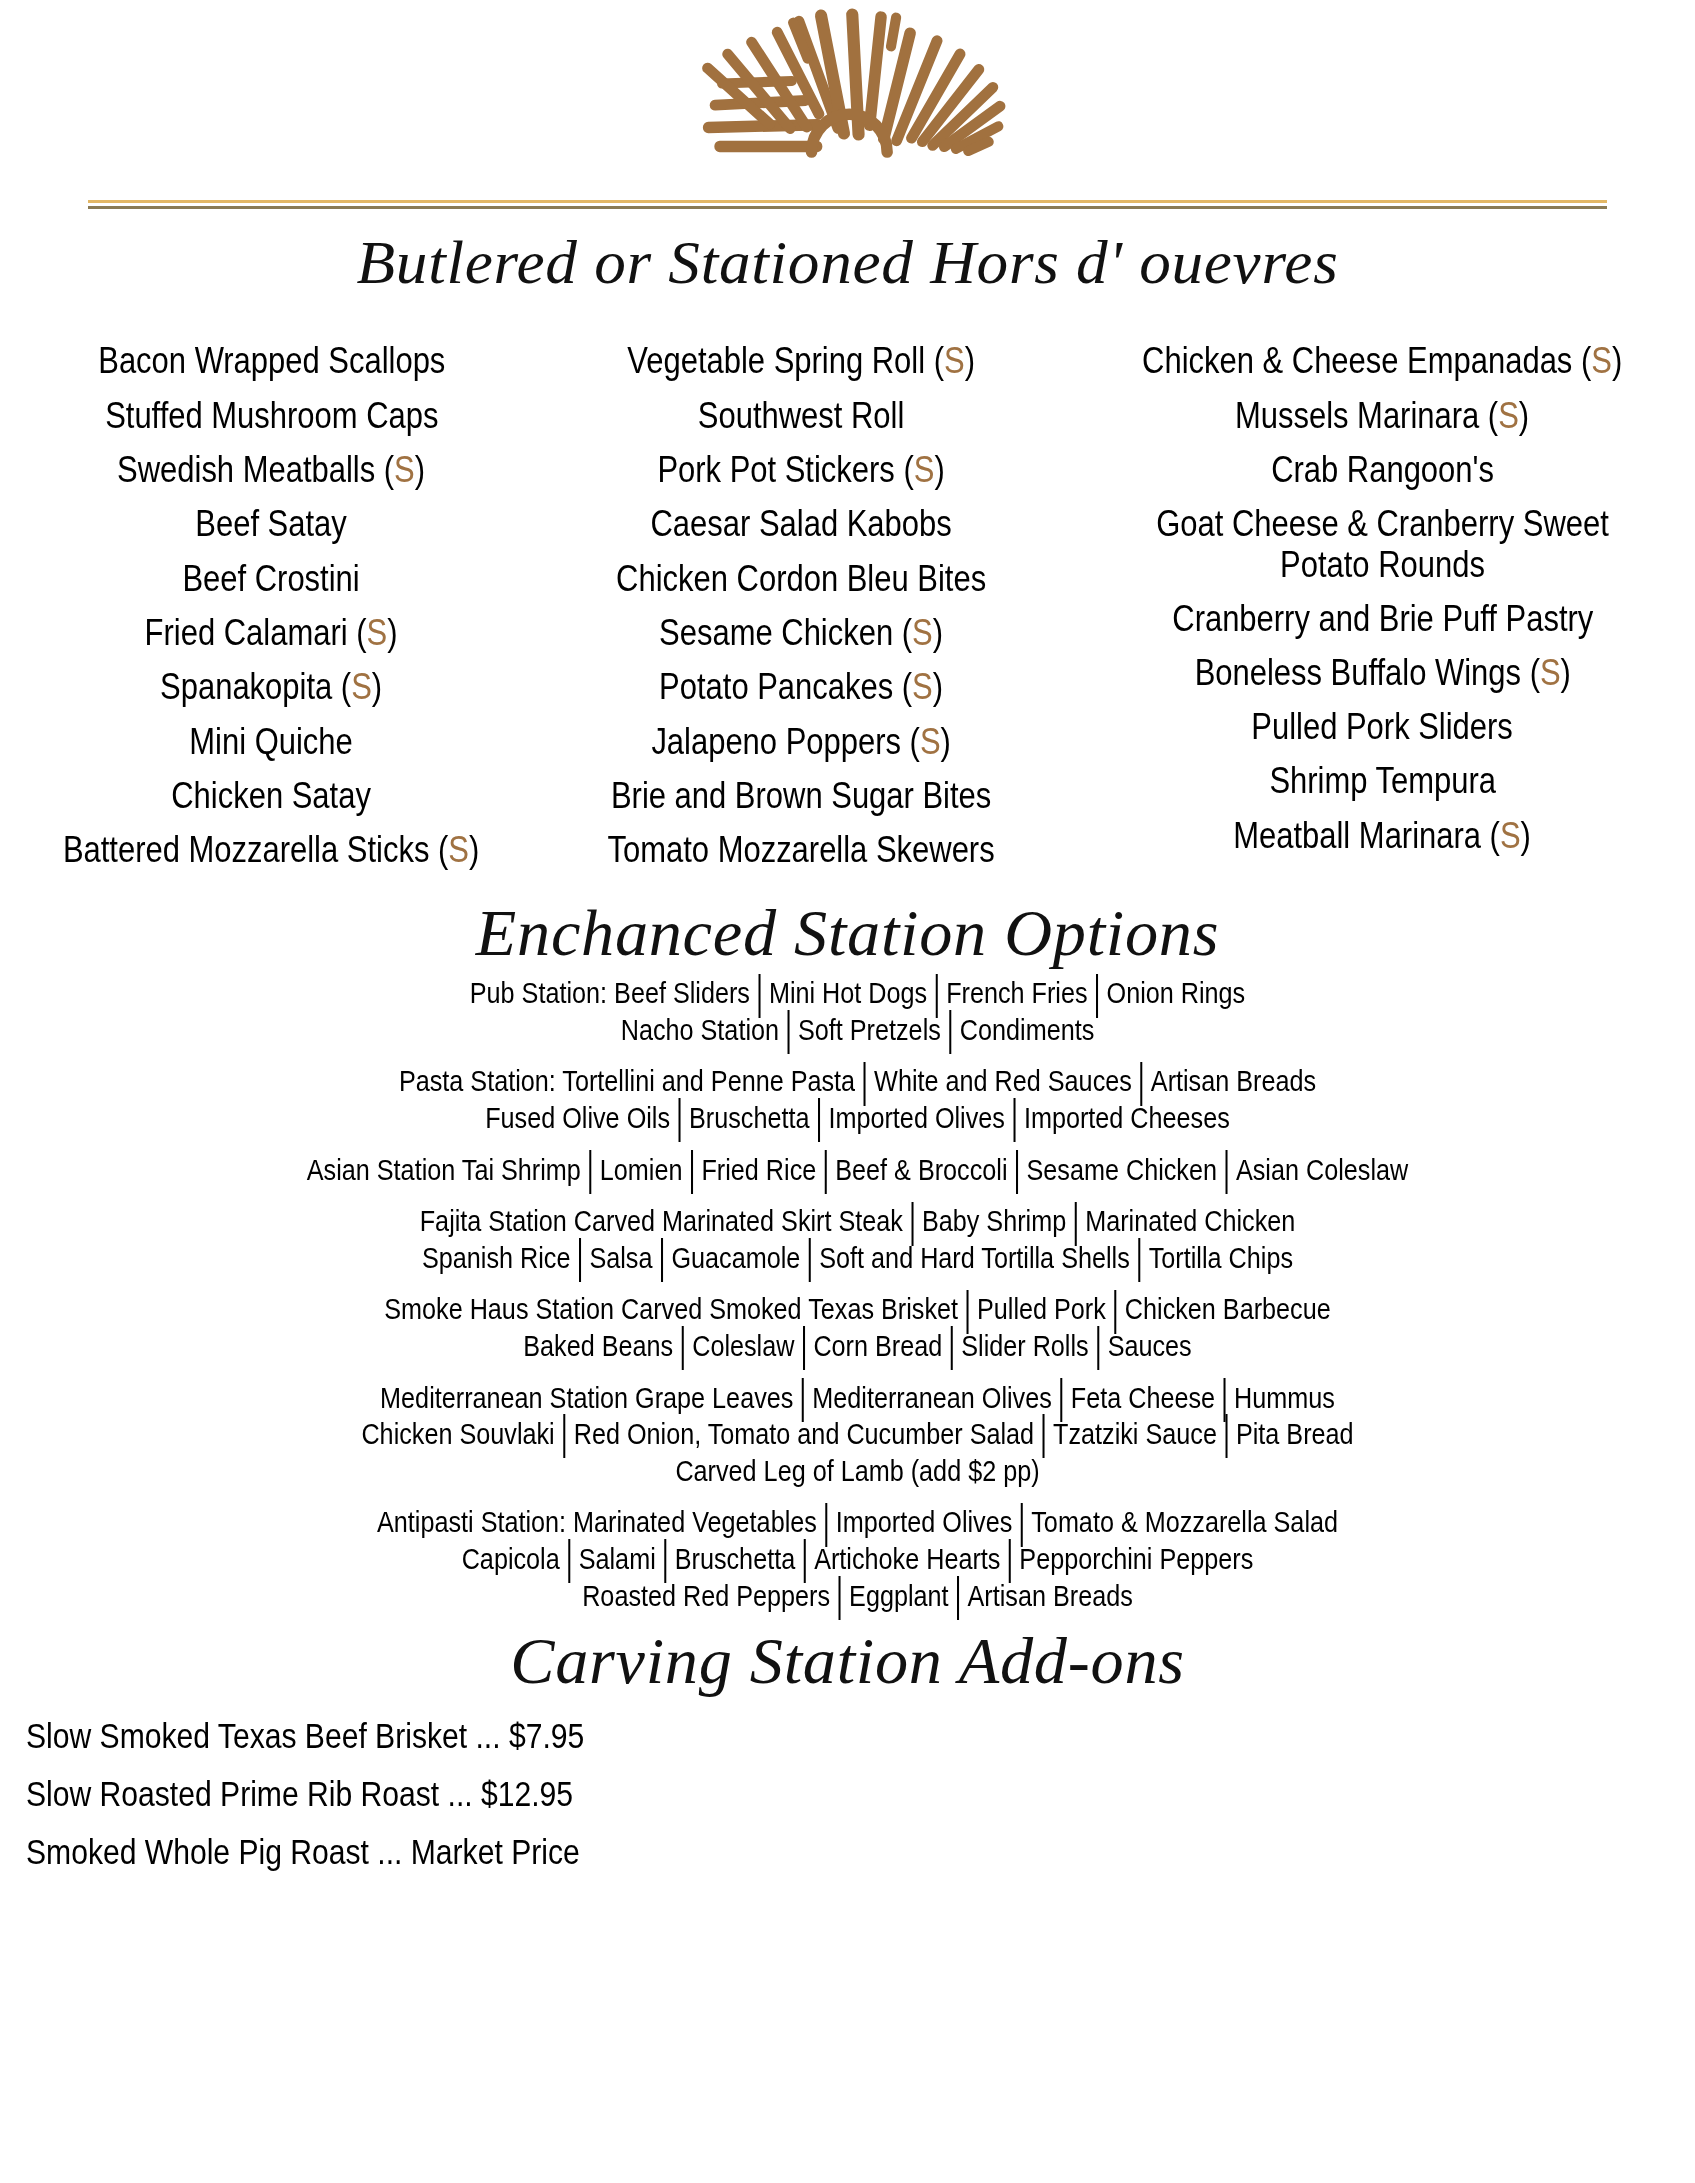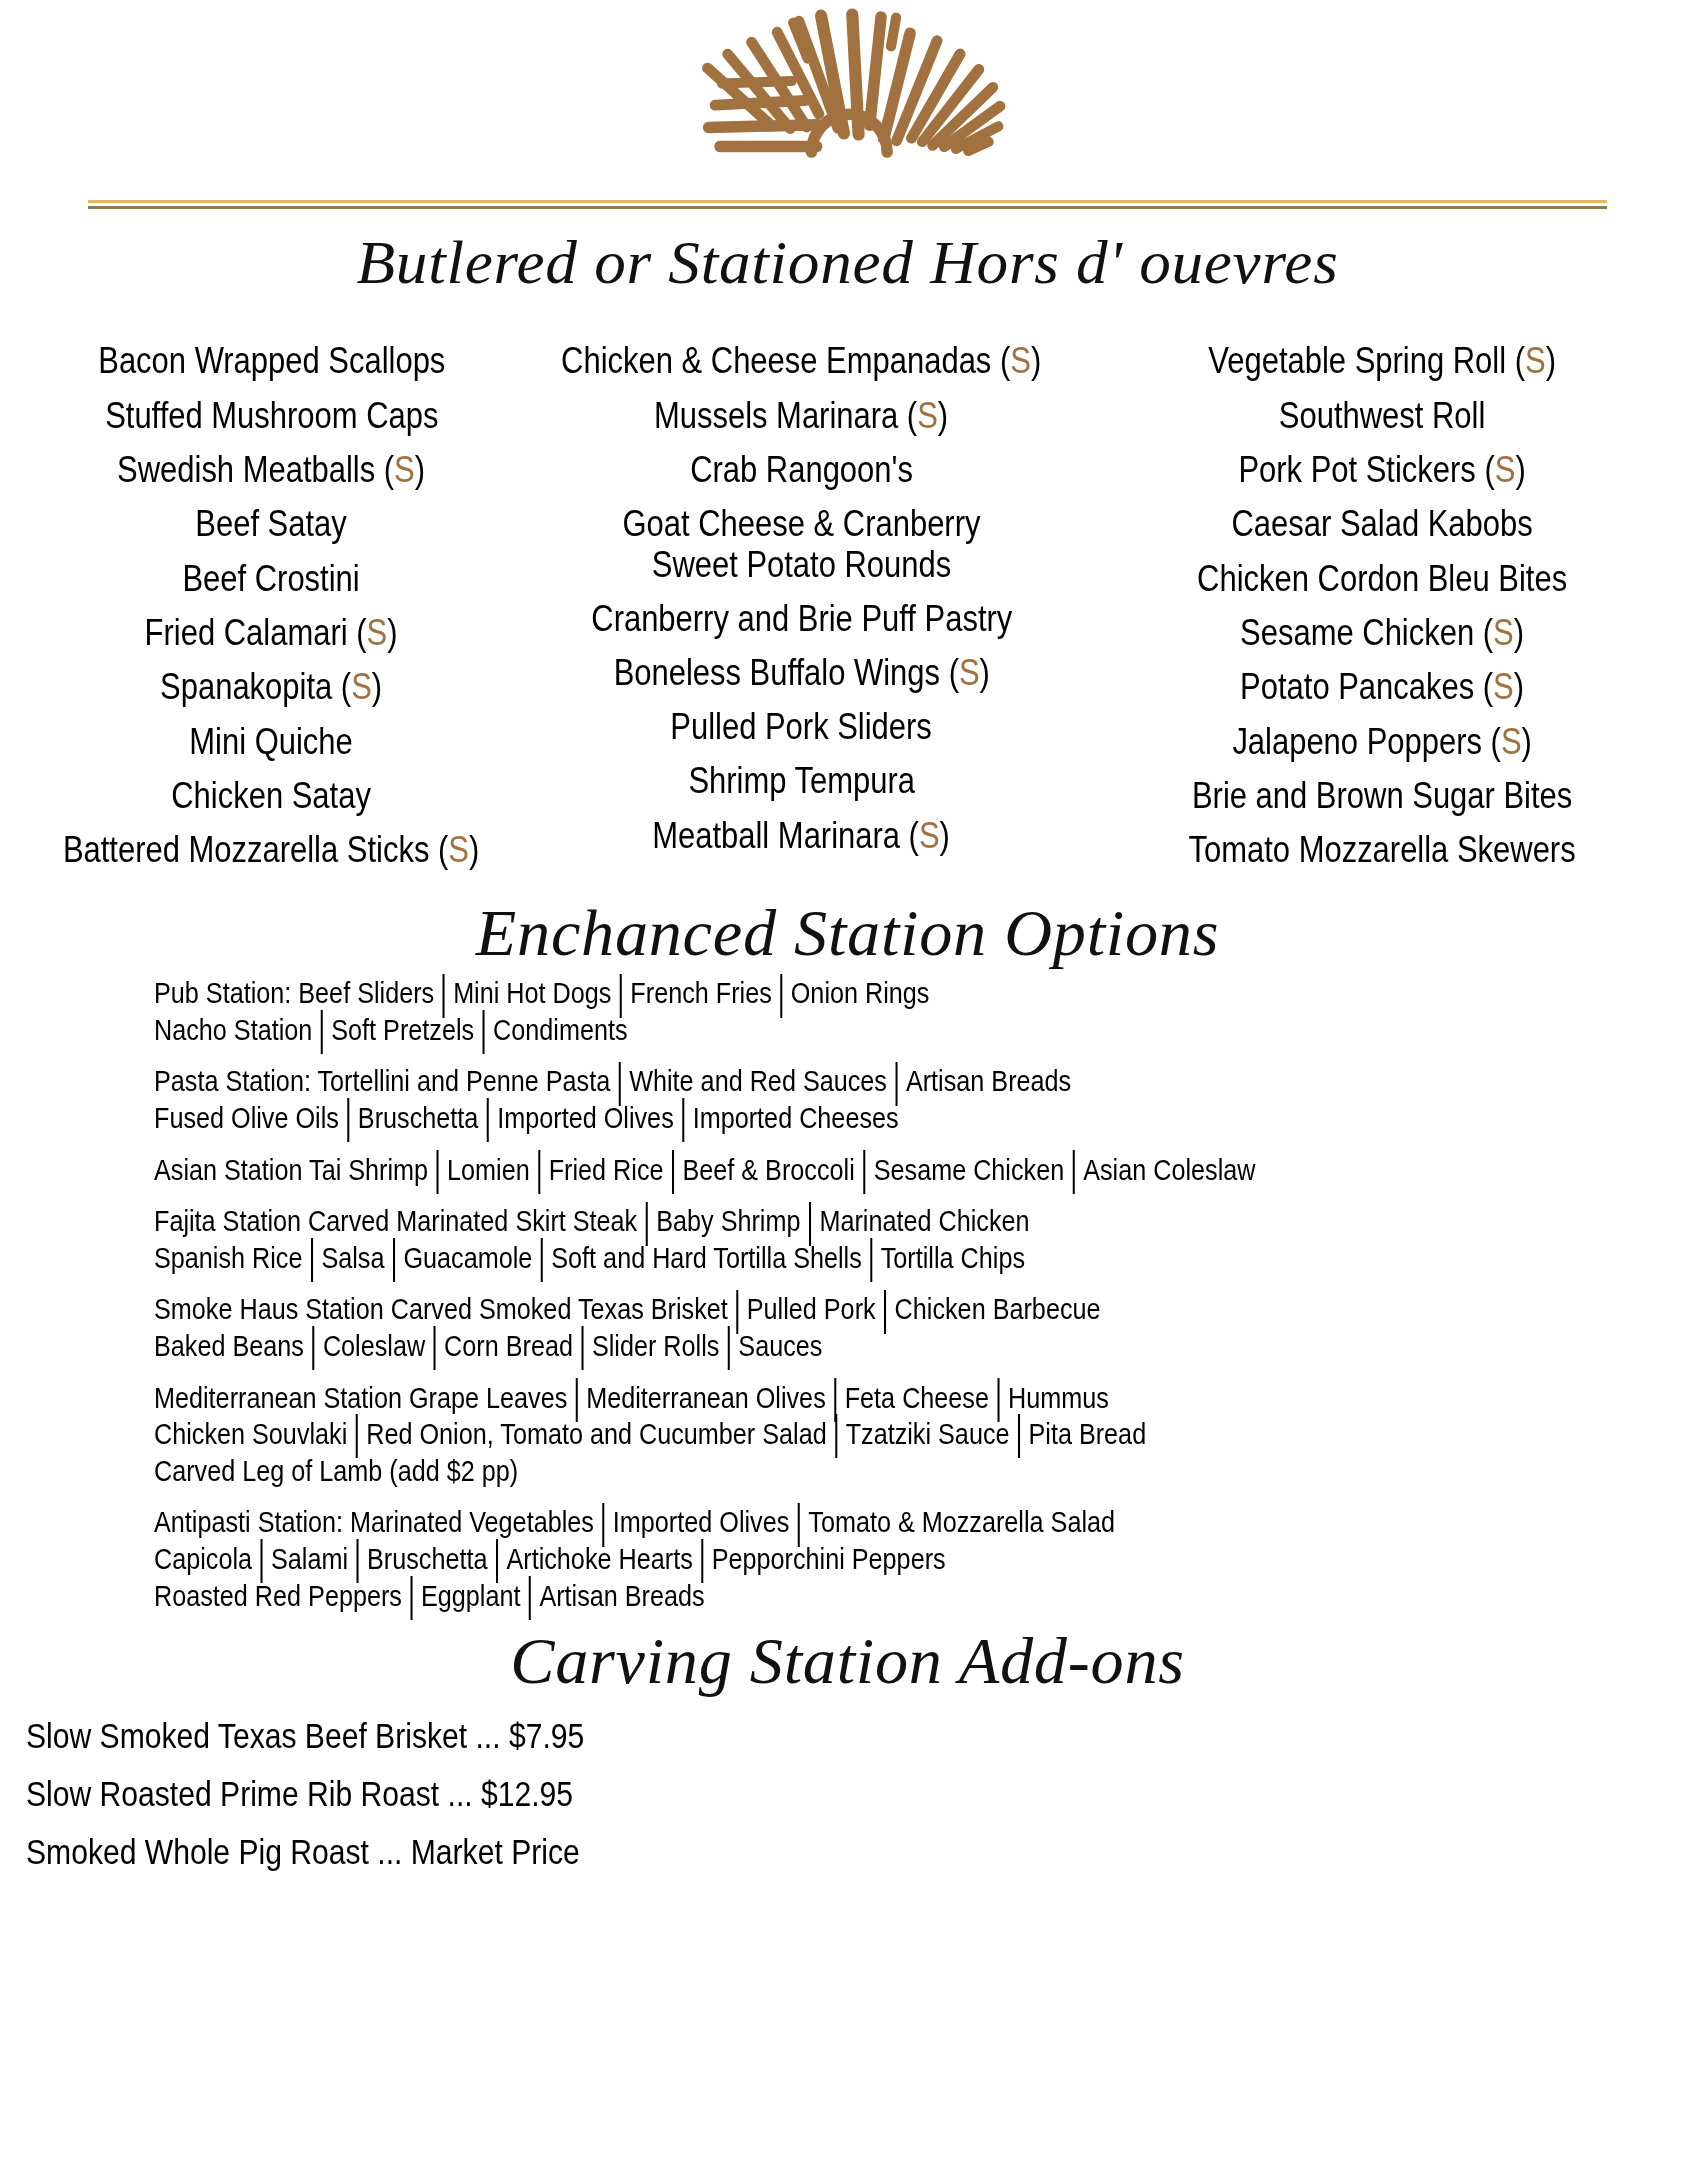--- a/index.html
+++ b/index.html
@@ -110,21 +110,21 @@
     padding: 6.8px 0;
   }
   .s-mark { color: #A07242; }
 
   
   .stations {
     width: 1695px;
     margin-top: 4px;
   }
   .station-block {
-    text-align: left;
+    text-align: center;
     margin-bottom: 15px;
     padding-left: 20px;
   }
   .station-line {
     font-family: "Liberation Sans", sans-serif;
     font-size: 30px;
     line-height: 1.22;
     color: #000;
     transform: scaleX(0.84);
     white-space: nowrap;
@@ -212,42 +212,42 @@
       <div class="hors-item">Swedish Meatballs (<span class="s-mark">S</span>)</div>
       <div class="hors-item">Beef Satay</div>
       <div class="hors-item">Beef Crostini</div>
       <div class="hors-item">Fried Calamari (<span class="s-mark">S</span>)</div>
       <div class="hors-item">Spanakopita (<span class="s-mark">S</span>)</div>
       <div class="hors-item">Mini Quiche</div>
       <div class="hors-item">Chicken Satay</div>
       <div class="hors-item">Battered Mozzarella Sticks (<span class="s-mark">S</span>)</div>
     </div>
   <div class="hors-col">
-      <div class="hors-item">Chicken &amp; Cheese Empanadas (<span class="s-mark">S</span>)</div>
-      <div class="hors-item">Mussels Marinara (<span class="s-mark">S</span>)</div>
-      <div class="hors-item">Crab Rangoon's</div>
-      <div class="hors-item wrap2">Goat Cheese &amp; Cranberry Sweet Potato Rounds</div>
-      <div class="hors-item">Cranberry and Brie Puff Pastry</div>
-      <div class="hors-item">Boneless Buffalo Wings (<span class="s-mark">S</span>)</div>
-      <div class="hors-item">Pulled Pork Sliders</div>
-      <div class="hors-item">Shrimp Tempura</div>
-      <div class="hors-item">Meatball Marinara (<span class="s-mark">S</span>)</div>
-    </div>
-  <div class="hors-col">
       <div class="hors-item">Vegetable Spring Roll (<span class="s-mark">S</span>)</div>
       <div class="hors-item">Southwest Roll</div>
       <div class="hors-item">Pork Pot Stickers (<span class="s-mark">S</span>)</div>
       <div class="hors-item">Caesar Salad Kabobs</div>
       <div class="hors-item">Chicken Cordon Bleu Bites</div>
       <div class="hors-item">Sesame Chicken (<span class="s-mark">S</span>)</div>
       <div class="hors-item">Potato Pancakes (<span class="s-mark">S</span>)</div>
       <div class="hors-item">Jalapeno Poppers (<span class="s-mark">S</span>)</div>
       <div class="hors-item">Brie and Brown Sugar Bites</div>
       <div class="hors-item">Tomato Mozzarella Skewers</div>
     </div>
+  <div class="hors-col">
+      <div class="hors-item">Chicken &amp; Cheese Empanadas (<span class="s-mark">S</span>)</div>
+      <div class="hors-item">Mussels Marinara (<span class="s-mark">S</span>)</div>
+      <div class="hors-item">Crab Rangoon's</div>
+      <div class="hors-item wrap2">Goat Cheese &amp; Cranberry Sweet Potato Rounds</div>
+      <div class="hors-item">Cranberry and Brie Puff Pastry</div>
+      <div class="hors-item">Boneless Buffalo Wings (<span class="s-mark">S</span>)</div>
+      <div class="hors-item">Pulled Pork Sliders</div>
+      <div class="hors-item">Shrimp Tempura</div>
+      <div class="hors-item">Meatball Marinara (<span class="s-mark">S</span>)</div>
+    </div>
 </div>
 
 <h1 class="script-heading" id="heading-stations">Enchanced Station  Options</h1>
 
 <div class="stations">
     <div class="station-block">
       <div class="station-line"><span>Pub Station: Beef Sliders</span><span class="sep">|</span><span>Mini Hot Dogs</span><span class="sep">|</span><span>French Fries</span><span class="sep">|</span><span>Onion Rings</span></div>
       <div class="station-line"><span>Nacho Station</span><span class="sep">|</span><span>Soft Pretzels</span><span class="sep">|</span><span>Condiments</span></div>
     </div>
     <div class="station-block">

